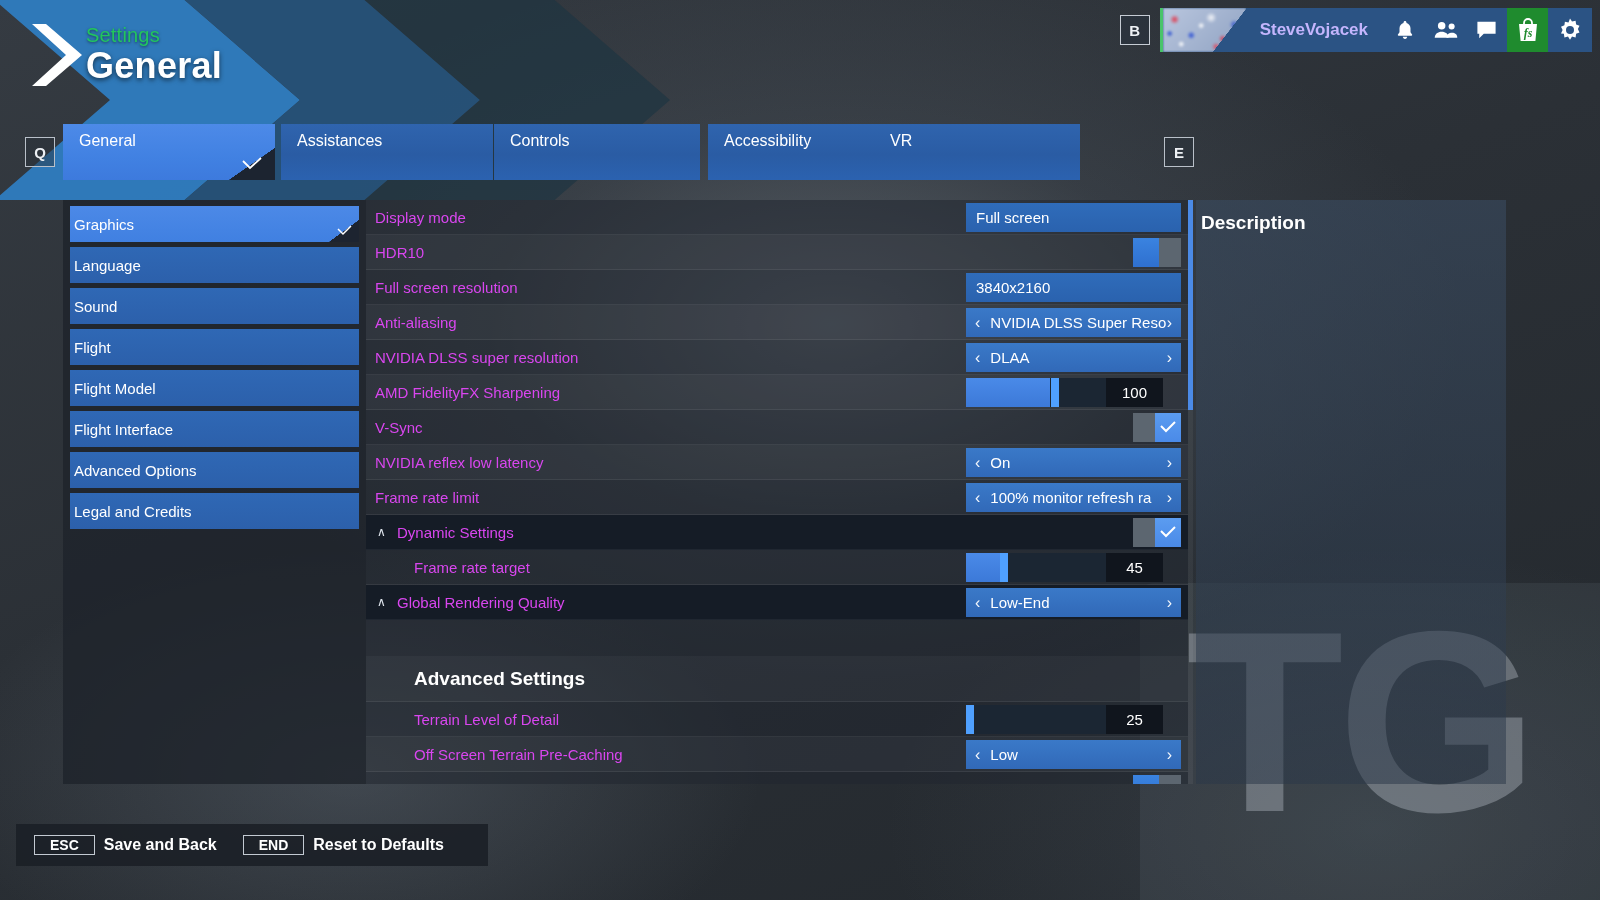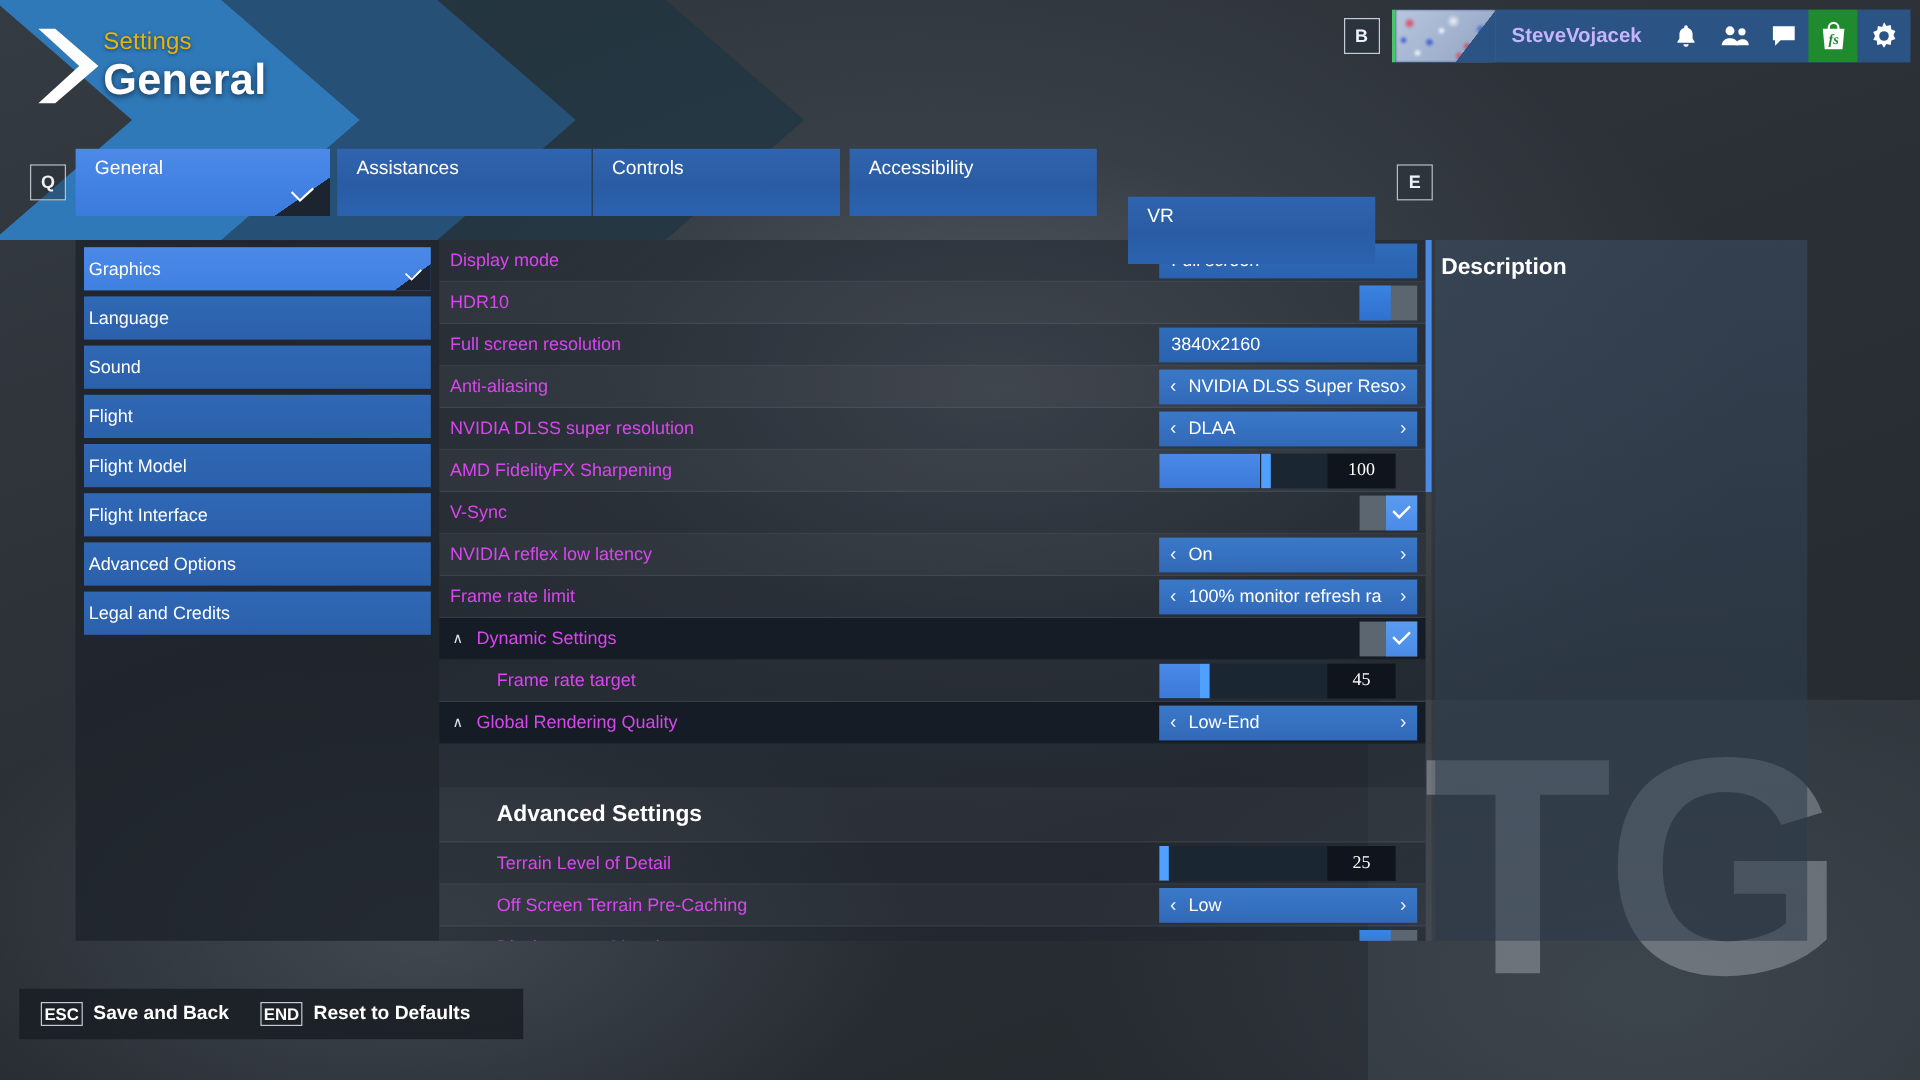--- a/index.html
+++ b/index.html
@@ -18,21 +18,21 @@
       radial-gradient(ellipse 900px 520px at 52% 36%, rgba(132,142,152,0.50) 0%, rgba(92,102,113,0.22) 38%, rgba(0,0,0,0) 70%),
       radial-gradient(ellipse 620px 340px at 22% 86%, rgba(120,132,145,0.30) 0%, rgba(0,0,0,0) 66%),
       radial-gradient(ellipse 700px 400px at 86% 92%, rgba(108,120,134,0.22) 0%, rgba(0,0,0,0) 70%),
       linear-gradient(160deg,#353b42 0%, #2b3036 45%, #23282d 100%);
   }
   #bg-chevrons { position:absolute; left:0; top:0; width:760px; height:200px; overflow:hidden; }
 
   
   #header { position:absolute; left:0; top:0; width:1600px; height:110px; }
   #hdr-title { position:absolute; left:86px; top:24px; z-index:5; }
-  #hdr-sub { font-size:20px; font-weight:400; letter-spacing:.2px; color:#eab308;
+  #hdr-sub { font-size:20px; font-weight:400; letter-spacing:.2px; color:#22c55e;
              text-shadow:0 1px 3px rgba(0,0,0,.55); }
   #hdr-main { font-size:36px; font-weight:bold; letter-spacing:.3px; margin-top:-2px; color:#fff;
               text-shadow:0 2px 5px rgba(0,0,0,.6); }
   #arrow-glyph { position:absolute; left:30px; top:22px; z-index:6; }
 
   
   #userbar { position:absolute; right:8px; top:8px; height:44px; display:flex; align-items:stretch; z-index:20; }
   #btn-b { width:30px; height:30px; border:1.5px solid #c6ccd4; align-self:center; margin-right:10px;
            display:flex; align-items:center; justify-content:center; font-size:15px; font-weight:bold;
            background:rgba(40,50,62,0.55); color:#eef1f5; }
@@ -113,21 +113,21 @@
   .spin .sval { flex:1; padding-left:10px; overflow:hidden; white-space:nowrap; text-overflow:clip; }
   .spin .arw { font-size:16px; line-height:1; opacity:.95; }
 
   
   .sl { width:215px; height:29px; display:flex; cursor:pointer; }
   .sl-track { width:140px; height:29px; background:#1b2633; position:relative; overflow:hidden; }
   .sl-fill { position:absolute; left:0; top:0; height:29px;
              background:linear-gradient(180deg,#4a8ae8 0%,#3c79d8 100%); }
   .sl-knob { position:absolute; top:0; width:8px; height:29px; background:#4fa0ff; }
   .sl-val { width:57px; height:29px; background:#10151d; display:flex; align-items:center;
-            justify-content:center; font-size:15px; color:#fff;font-family:Liberation Serif, serif; }
+            justify-content:center; font-size:15px; color:#fff; }
 
   
   .tg { width:48px; height:29px; background:#5c6670; position:relative; cursor:pointer; }
   .tg-knob { position:absolute; top:0; width:26px; height:29px;
              background:linear-gradient(180deg,#3a83e0 0%,#2f70cf 100%); }
   .tg.on .tg-knob { right:0; background:linear-gradient(180deg,#5b9cf0 0%,#4a8ae8 100%);
                     display:flex; align-items:center; justify-content:center; }
   .tg.off .tg-knob { left:0; }
 
   
@@ -146,21 +146,21 @@
                pointer-events:none; overflow:hidden; }
   #wm-plate { position:absolute; inset:0; background:rgba(150,163,178,0.10);
               border-top-left-radius:14px; }
   #wm-text { position:absolute; left:46px; top:10px; font-size:258px; font-weight:bold;
              letter-spacing:-6px; line-height:1; color:rgba(222,230,238,0.30);
              font-family:"Liberation Sans", sans-serif; }
 
   
   #footer { position:absolute; left:16px; top:824px; height:42px; background:rgba(26,31,38,0.88);
             display:flex; align-items:center; padding:0 18px; z-index:20; }
-  .fkey { border:1.5px solid #c3cad2; padding:1px 2px; font-size:14px; font-weight:bold; color:#fff;
+  .fkey { border:1.5px solid #c3cad2; padding:1px 15px; font-size:14px; font-weight:bold; color:#fff;
           margin-right:9px; }
   .flabel { font-size:16px; font-weight:bold; color:#fff; margin-right:26px; }
 </style>
 </head>
 <body>
 
 <div id="bg">
   <div id="bg-chevrons">
     <svg width="760" height="200" viewBox="0 0 760 200">
       <polygon points="-40,-30 150,-30 300,100 150,230 -40,230 110,100" fill="#2f7cc0" opacity="0.95"></polygon>
@@ -228,21 +228,21 @@
 <div id="tabbar">
   <div id="key-q">Q</div>
   <div id="key-e">E</div>
   <div id="tabs-holder">
       <div class="tab active" style="left: 63px; width: 212px;"><span>General</span><div class="tab-corner"></div><div class="tab-check"><svg width="22" height="16" viewBox="0 0 22 16">
             <path d="M2 5 L9 12 L20 2" stroke="#ffffff" stroke-width="1.8" fill="none"></path>
           </svg></div></div>
       <div class="tab inactive" style="left: 281px; width: 212px;"><span>Assistances</span></div>
       <div class="tab inactive" style="left: 494px; width: 206px;"><span>Controls</span></div>
       <div class="tab inactive" style="left: 708px; width: 206px;"><span>Accessibility</span></div>
-      <div class="tab inactive" style="left: 940px; width: 206px; margin-top: 40px;"><span>VR</span></div>
+      <div class="tab inactive" style="left: 874px; width: 206px;"><span>VR</span></div>
     </div>
 </div>
 
 <div id="leftmenu">
     <div class="mitem active">
       <span>Graphics</span>
       <div class="mitem-corner"></div>
       <div class="mitem-check"><svg width="17" height="12" viewBox="0 0 17 12">
           <path d="M2 4 L7 9 L15 1" stroke="#ffffff" stroke-width="1.5" fill="none"></path>
         </svg></div>

